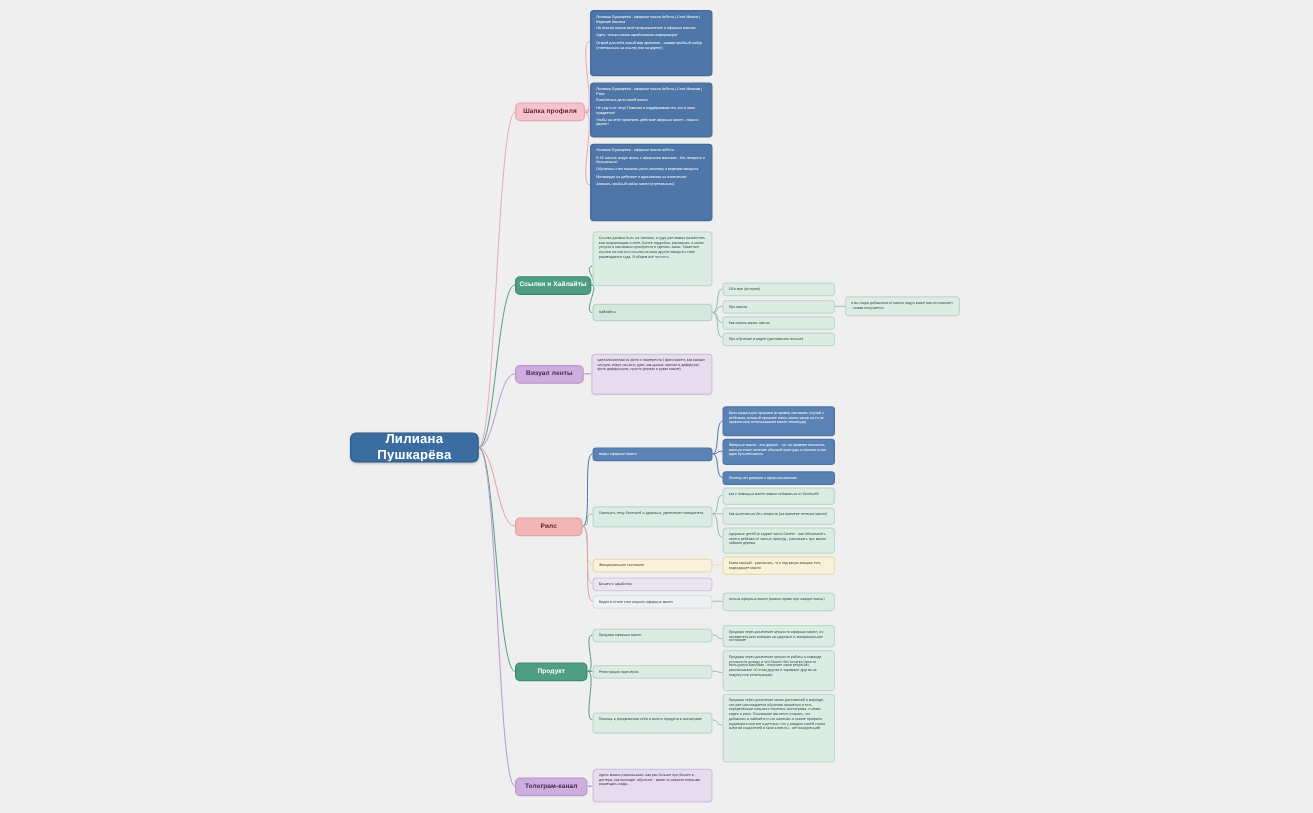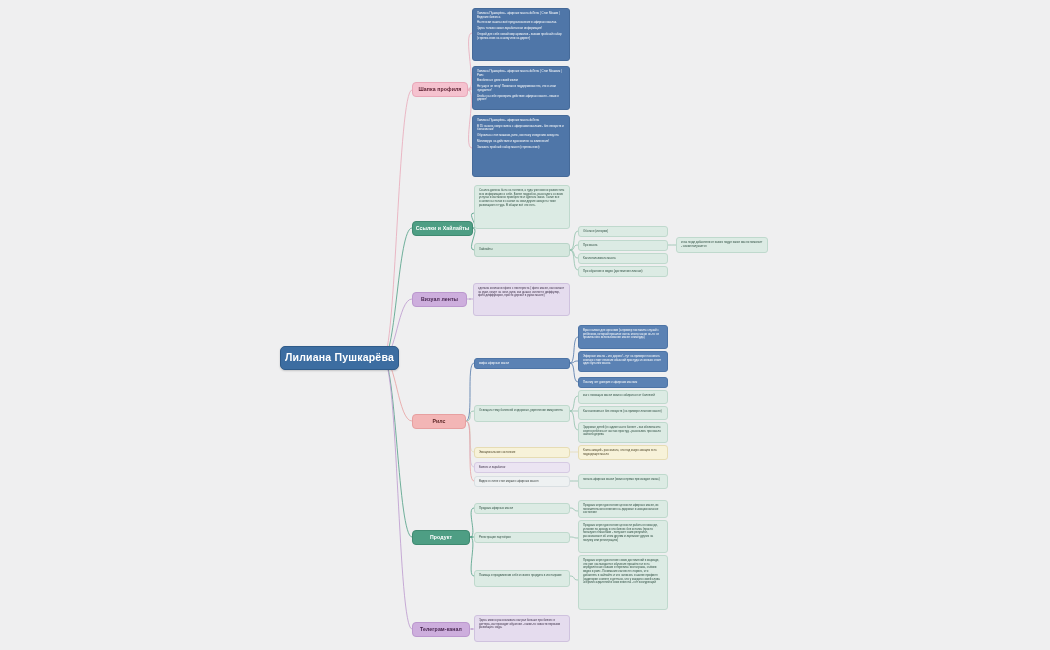--- a/index.html
+++ b/index.html
@@ -150,21 +150,21 @@
       <path d="M470,537 C478,537 466,537 474,537" stroke="#4e9e84"></path>
       <path d="M470,537 C478,537 466,576 474,576" stroke="#4e9e84"></path>
       <path d="M570,508 C576,508 572,511 578,511" stroke="#8fc0ab"></path>
       <path d="M570,537 C576,537 572,538 578,538" stroke="#8fc0ab"></path>
       <path d="M570,576 C576,576 572,580 578,580" stroke="#8fc0ab"></path>
 
       <path d="M470,629 C478,629 466,629 474,629" stroke="#bb98ce"></path>
     </g>
   </svg>
 
-  <div class="node root" style="left:280px; top:346px; width:119px; height:24px;justify-content:center;">
+  <div class="node root" style="left:280px; top:346px; width:103px; height:24px;justify-content:center;">
     <span>Лилиана Пушкарёва</span>
   </div>
 
   <div class="node branch pink" style="left:412px; top:82px; width:56px; height:15px;">
     <span>Шапка профиля</span>
   </div>
 
   <div class="node leaf multi bx-blue" style="left:472px; top:8px; width:98px; height:53px;">
     <p class="para">Лилиана Пушкарёва - эфирные масла doTerra | Стоп Мошки | Ведение бизнеса</p>
     <p class="para">На пенсии нашла своё предназначение в эфирных маслах.</p>

